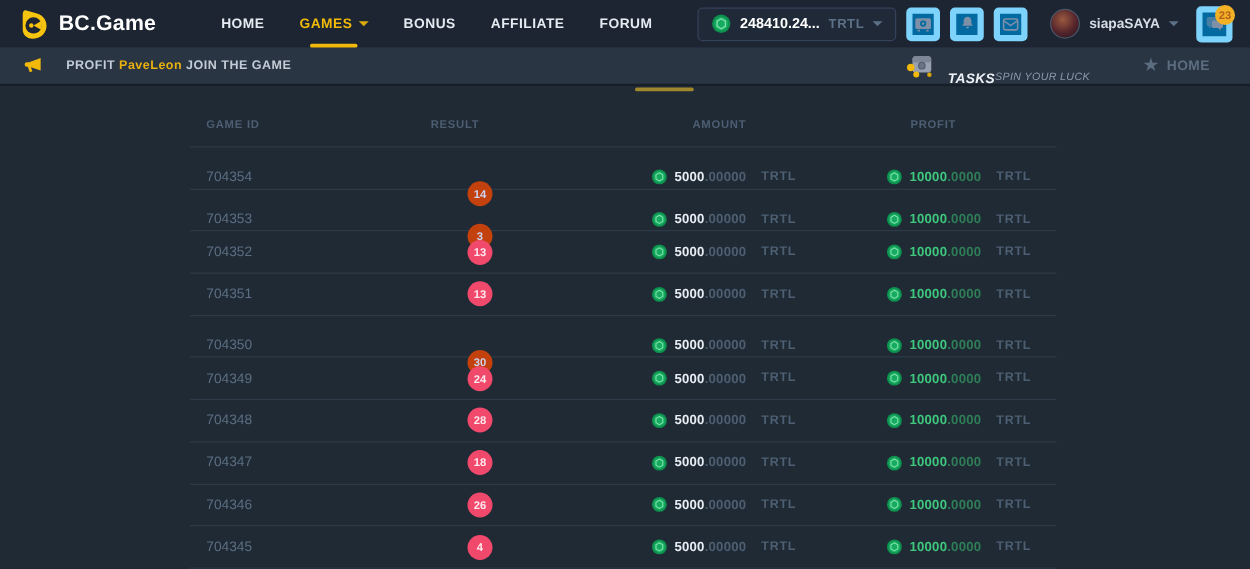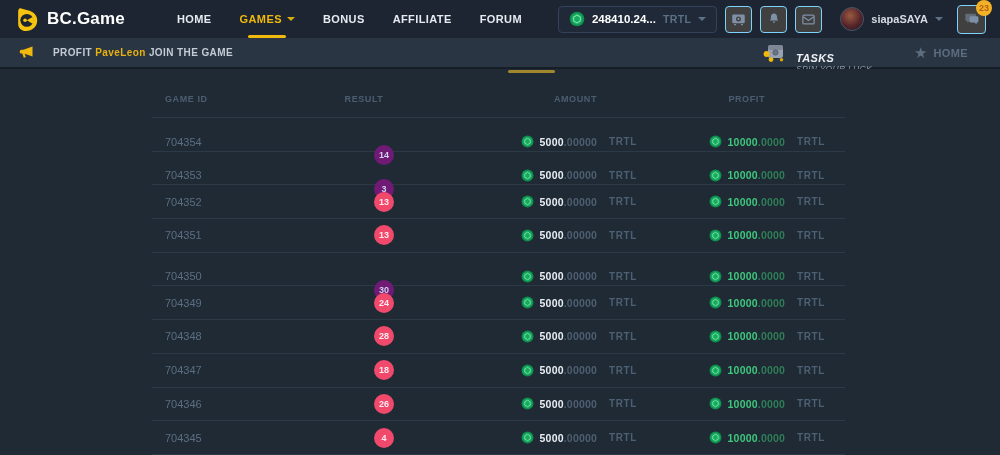--- a/index.html
+++ b/index.html
@@ -37,22 +37,22 @@
     display:flex; align-items:center; gap:7px; height:27px; padding:0 10px;
     border:1px solid #33415a; border-radius:4px; cursor:pointer; background:#1f2937;
   }
   .balance-amount { font-size:11.5px; font-weight:bold; color:#fff; }
   .balance-cur { font-size:10.5px; font-weight:bold; color:#5c7086; letter-spacing:.4px; }
   .caret-sm {
     width:0; height:0; border-left:4px solid transparent; border-right:4px solid transparent;
     border-top:4px solid #5c7086; display:inline-block;
   }
   .icon-btn {
-    width:27px; height:27px; border:1px solid #7dd3fc; border-radius:4px;
-    display:flex; align-items:center; justify-content:center; cursor:pointer; background:#404040;
+    width:27px; height:27px; border:5px solid #7dd3fc; border-radius:4px;
+    display:flex; align-items:center; justify-content:center; cursor:pointer; background:#0369a1;
   }
   .user-chip { display:flex; align-items:center; gap:7px; margin-left:10px; cursor:pointer; }
   .avatar {
     width:24px; height:24px; border-radius:50%;
     background:radial-gradient(circle at 42% 35%, #9a5a40, #55242b 55%, #221a20 95%);
     border:1px solid #4a5568;
   }
   .user-name { font-size:11px; font-weight:bold; color:#d6dde6; }
   .chat-btn { position:relative; width:29px; height:29px; margin-left:6px; }
   .chat-badge {
@@ -64,21 +64,21 @@
   
   .banner {
     height:31px; background:#2a3544; border-bottom:2px solid #161e28;
     display:flex; align-items:center; padding:0 18px;
   }
   .banner-left { display:flex; align-items:center; gap:18px; }
   .banner-text { font-size:10px; font-weight:bold; letter-spacing:.4px; color:#c3ccd6; }
   .banner-text .uname { color:#e9b10e; }
   .banner-right { margin-left:auto; display:flex; align-items:center; gap:42px; padding-right:14px; }
   .tasks { display:flex; align-items:center; gap:9px; cursor:pointer; }
-  .tasks-lines { display:flex; flex-direction:column; line-height:1.15;margin-top:22px; }
+  .tasks-lines { display:flex; flex-direction:row; line-height:1.15;margin-top:22px; }
   .tasks-title { font-size:11px; font-weight:bold; font-style:italic; color:#eef2f6; letter-spacing:.3px; }
   .tasks-sub { font-size:8.5px; font-style:italic; color:#8b99aa; letter-spacing:.3px; }
   .rank { display:flex; align-items:center; gap:6px; cursor:pointer; color:#5d6d80; }
   .rank-star { font-size:15px; line-height:1; }
   .rank-label { font-size:11px; font-weight:bold; letter-spacing:.4px; }
 
   
   .content { position:relative; height:384px; background:#1f2a35; }
   .tab-indicator {
     position:absolute; top:1px; left:508px; width:47px; height:3px;
@@ -97,21 +97,21 @@
   .th-result { justify-self:center; }
   .th-amount, .th-profit { justify-self:end; }
   .trow { height:33.7px; align-items:center; cursor:pointer;gap:20px; }
   .td-gameid { padding-left:13px; font-size:11px; color:#5c6e82; }
   .td-result { justify-self:center; }
   .result-badge {
     width:20px; height:20px; border-radius:50%;
     display:flex; align-items:center; justify-content:center;
     font-size:9px; font-weight:bold;
   }
-  .result-badge.navy { background:#701a75; color:#cdd2ee;margin-top:27px; }
+  .result-badge.navy { background:#c2410c; color:#cdd2ee;margin-top:27px; }
   .result-badge.red { background:#f1496b; color:#ffe9ee; }
   .td-amount, .td-profit { justify-self:end; display:flex; align-items:center; gap:6px; }
   .num { font-size:10.5px; font-weight:bold; letter-spacing:.2px; white-space:nowrap; }
   .amount-int { color:#e9eef4; }
   .amount-dec { color:#4e5f71; }
   .profit-int { color:#3fc87d; }
   .profit-dec { color:#2f7e57; }
   .cur { font-size:10px; font-weight:bold; color:#4d5f72; letter-spacing:.6px; margin-left:6px; }
 </style>
 </head>

